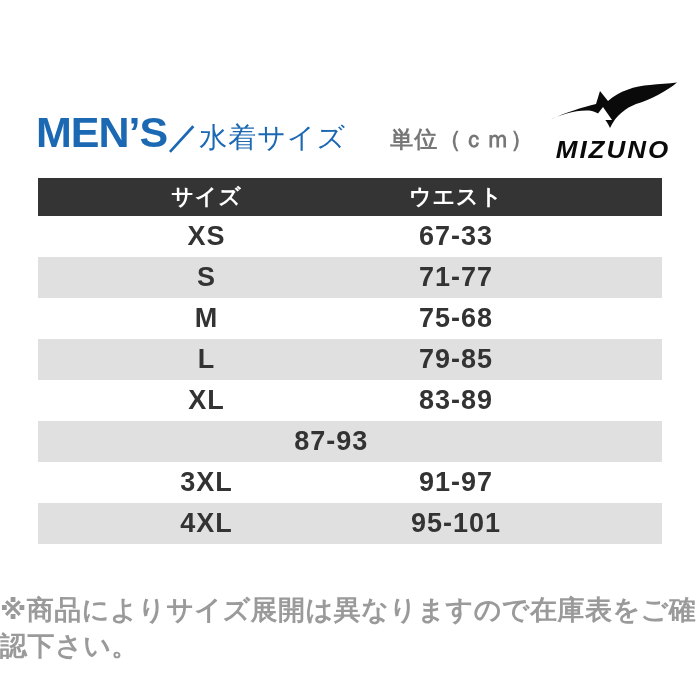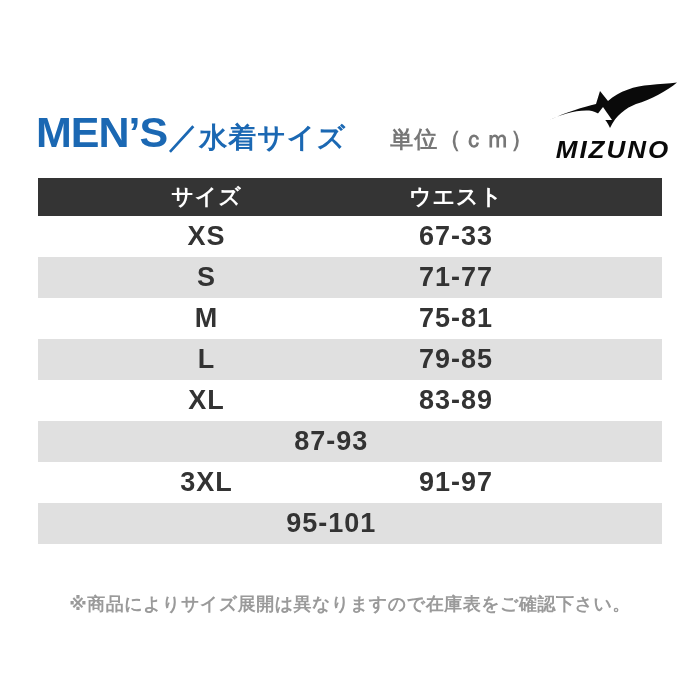--- a/index.html
+++ b/index.html
@@ -25,21 +25,21 @@
   }
   .title-en{
     font-size:43px;font-weight:800;color:var(--accent-blue);
     letter-spacing:-1px;
   }
   .title-sep{
     font-size:30px;font-weight:700;color:var(--accent-blue);
     margin:0 1px;
   }
   .title-ja{
-    font-size:28px;font-weight:700;color:var(--accent-blue);
+    font-size:28px;font-weight:400;color:var(--accent-blue);
     letter-spacing:1px;
   }
   .unit-label{
     font-size:23px;font-weight:700;color:var(--unit-gray);
     margin-left:44px;letter-spacing:1px;
   }
 
   
   .brand{
     position:absolute;top:82px;right:16px;width:142px;
@@ -71,21 +71,21 @@
   }
   .t-row:nth-child(even){background:var(--stripe-bg);}
   .t-row .cell{
     flex:1;text-align:center;color:var(--text-dark);
     font-size:27px;font-weight:700;letter-spacing:1px;
   }
 
   
   .footnote{
     position:absolute;left:0;top:592px;width:700px;
-    text-align:center;font-size:18px;font-weight:700;
+    font-size:27px;font-weight:700;
     color:var(--note-gray);letter-spacing:0.5px;
   }
 </style>
 </head>
 <body>
 
 <div class="canvas">
 
   <div class="title-row">
     <span class="title-en">MEN’S</span>
@@ -120,38 +120,39 @@
       <div class="t-row">
         <span class="cell">XS</span>
         <span class="cell">67-33</span>
       </div>
       <div class="t-row">
         <span class="cell">S</span>
         <span class="cell">71-77</span>
       </div>
       <div class="t-row">
         <span class="cell">M</span>
-        <span class="cell">75-81</span>
+        <span class="cell">75-68</span>
       </div>
       <div class="t-row">
         <span class="cell">L</span>
         <span class="cell">79-85</span>
       </div>
       <div class="t-row">
         <span class="cell">XL</span>
         <span class="cell">83-89</span>
       </div>
       <div class="t-row">
         <span class="cell">87-93</span>
       </div>
       <div class="t-row">
         <span class="cell">3XL</span>
         <span class="cell">91-97</span>
       </div>
       <div class="t-row">
+        <span class="cell">4XL</span>
         <span class="cell">95-101</span>
       </div>
     </div>
   </div>
 
   <div class="footnote">※商品によりサイズ展開は異なりますので在庫表をご確認下さい。</div>
 
 </div>
 
 </body></html>

